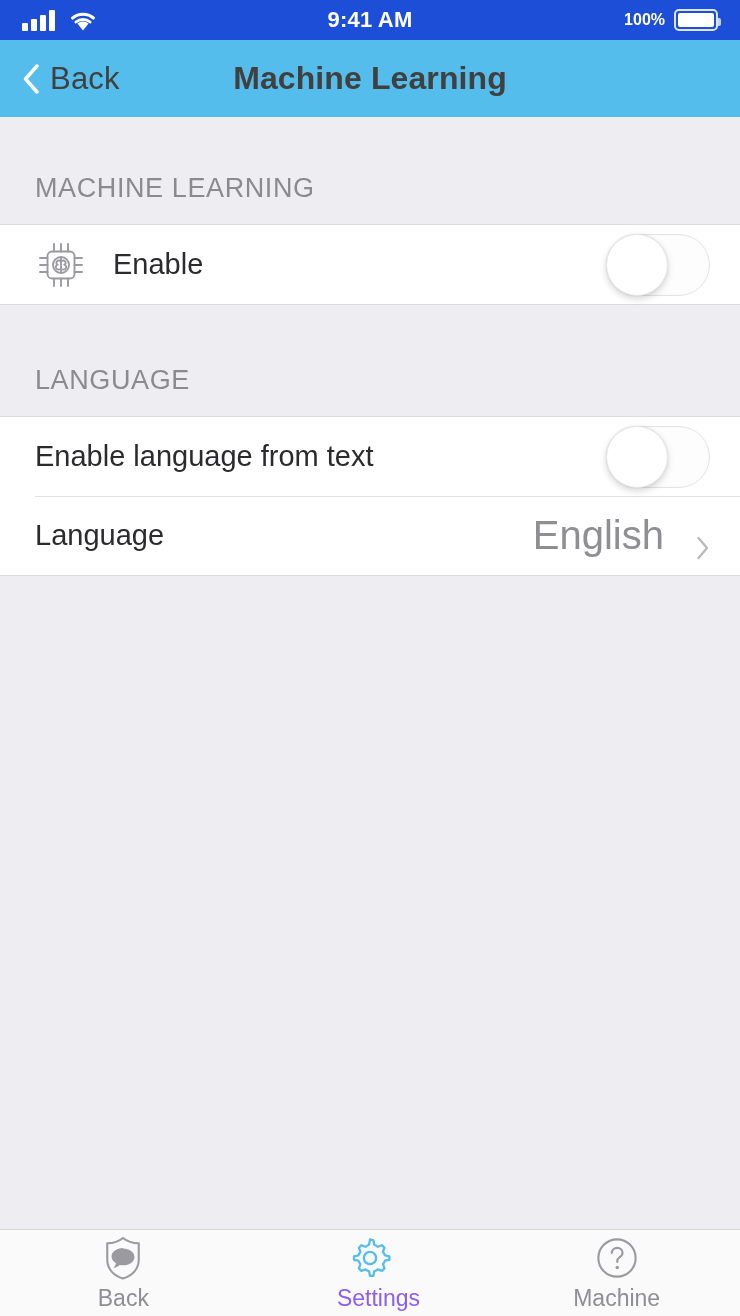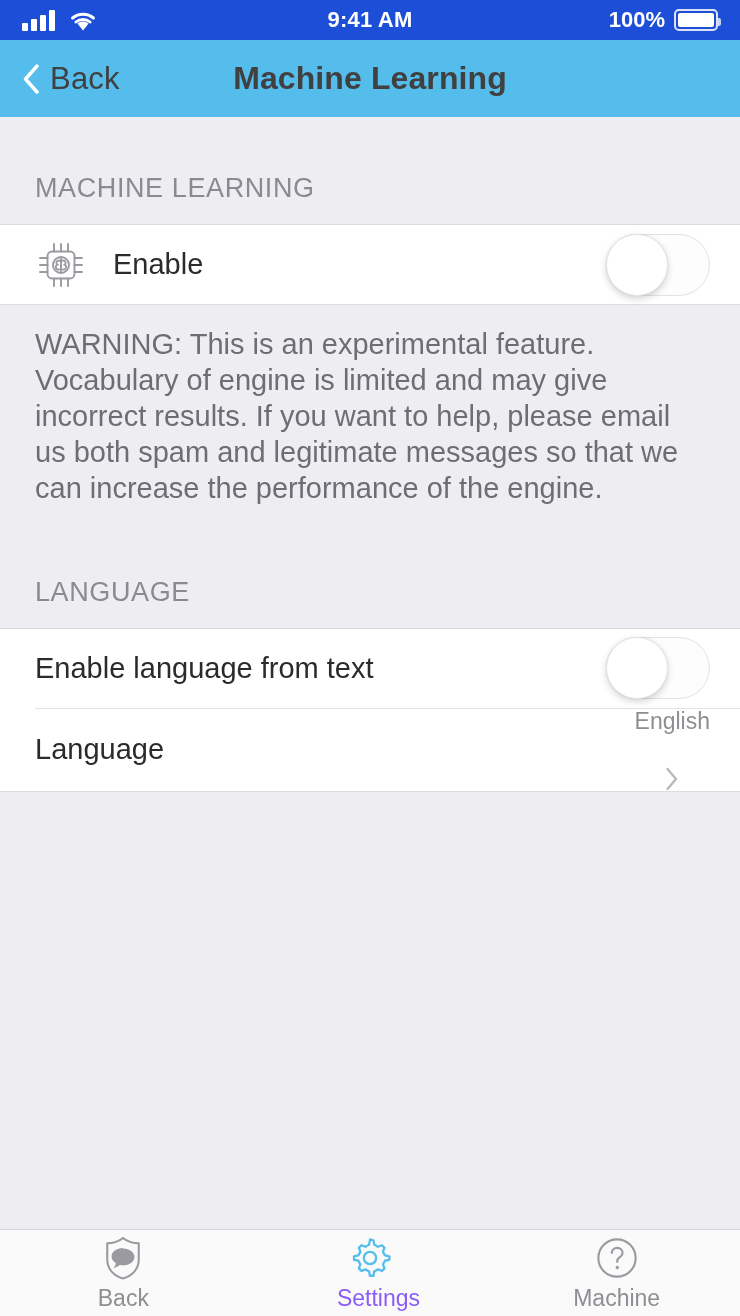--- a/index.html
+++ b/index.html
@@ -25,21 +25,21 @@
   .signal i:nth-child(2){ height:12px; }
   .signal i:nth-child(3){ height:16px; }
   .signal i:nth-child(4){ height:21px; }
   .wifi { width:28px; height:22px; display:flex; align-items:flex-end; }
   .sb-center {
     position:absolute; left:0; right:0; text-align:center;
     font-size:22px; font-weight:bold; letter-spacing:0.2px; pointer-events:none;
   }
   .sb-right {
     margin-left:auto; display:flex; align-items:center; gap:9px;
-    font-size:22px; font-weight:bold; position:relative; z-index:2;
+    font-size:16px; font-weight:bold; position:relative; z-index:2;
   }
   .battery {
     width:44px; height:22px; border:2px solid rgba(255,255,255,.85);
     border-radius:5px; padding:2px; position:relative;
   }
   .battery::after {
     content:""; position:absolute; right:-5px; top:7px;
     width:3px; height:8px; background:rgba(255,255,255,.75);
     border-radius:0 2px 2px 0;
   }
@@ -76,22 +76,22 @@
     display:flex; align-items:center;
     min-height:79px; padding:0 30px 0 35px; position:relative;
   }
   .row + .row::before {
     content:""; position:absolute; left:35px; right:0; top:0; height:1px; background:#e2e2e6;
   }
   .row-label { font-size:29px; color:#2b2b2e; }
   .row-icon { width:56px; display:flex; align-items:center; justify-content:flex-start; }
   .row-label.with-icon { margin-left:22px; }
   .row-value {
-    margin-left:auto; font-size:23px; color:#8e8e93;
-    display:flex; align-items:center; gap:32px;flex-direction:column;
+    margin-left:auto; font-size:40px; color:#8e8e93;
+    display:flex; align-items:center; gap:32px;
   }
   .chev-right { width:14px; height:24px; flex:0 0 auto; }
 
   
   .toggle {
     margin-left:auto; width:104px; height:62px; border-radius:31px;
     background:#fdfdfd; border:1px solid #e4e4e8; position:relative;
     box-shadow:inset 0 0 0 1px rgba(0,0,0,0.01);
     flex:0 0 auto; cursor:pointer;
   }
@@ -181,21 +181,20 @@
             </g>
           </svg>
         </span>
         <span class="row-label with-icon">Enable</span>
         <span class="toggle">
           <span class="knob"></span>
         </span>
       </div>
     </div>
 
-    <div class="note">WARNING: This is an experimental feature. Vocabulary of engine is limited and may give incorrect results. If you want to help, please email us both spam and legitimate messages so that we can increase the performance of the engine.</div>
 
     <div class="section-header tight">LANGUAGE</div>
 
     <div class="card">
       <div class="row">
         <span class="row-label">Enable language from text</span>
         <span class="toggle">
           <span class="knob"></span>
         </span>
       </div>

